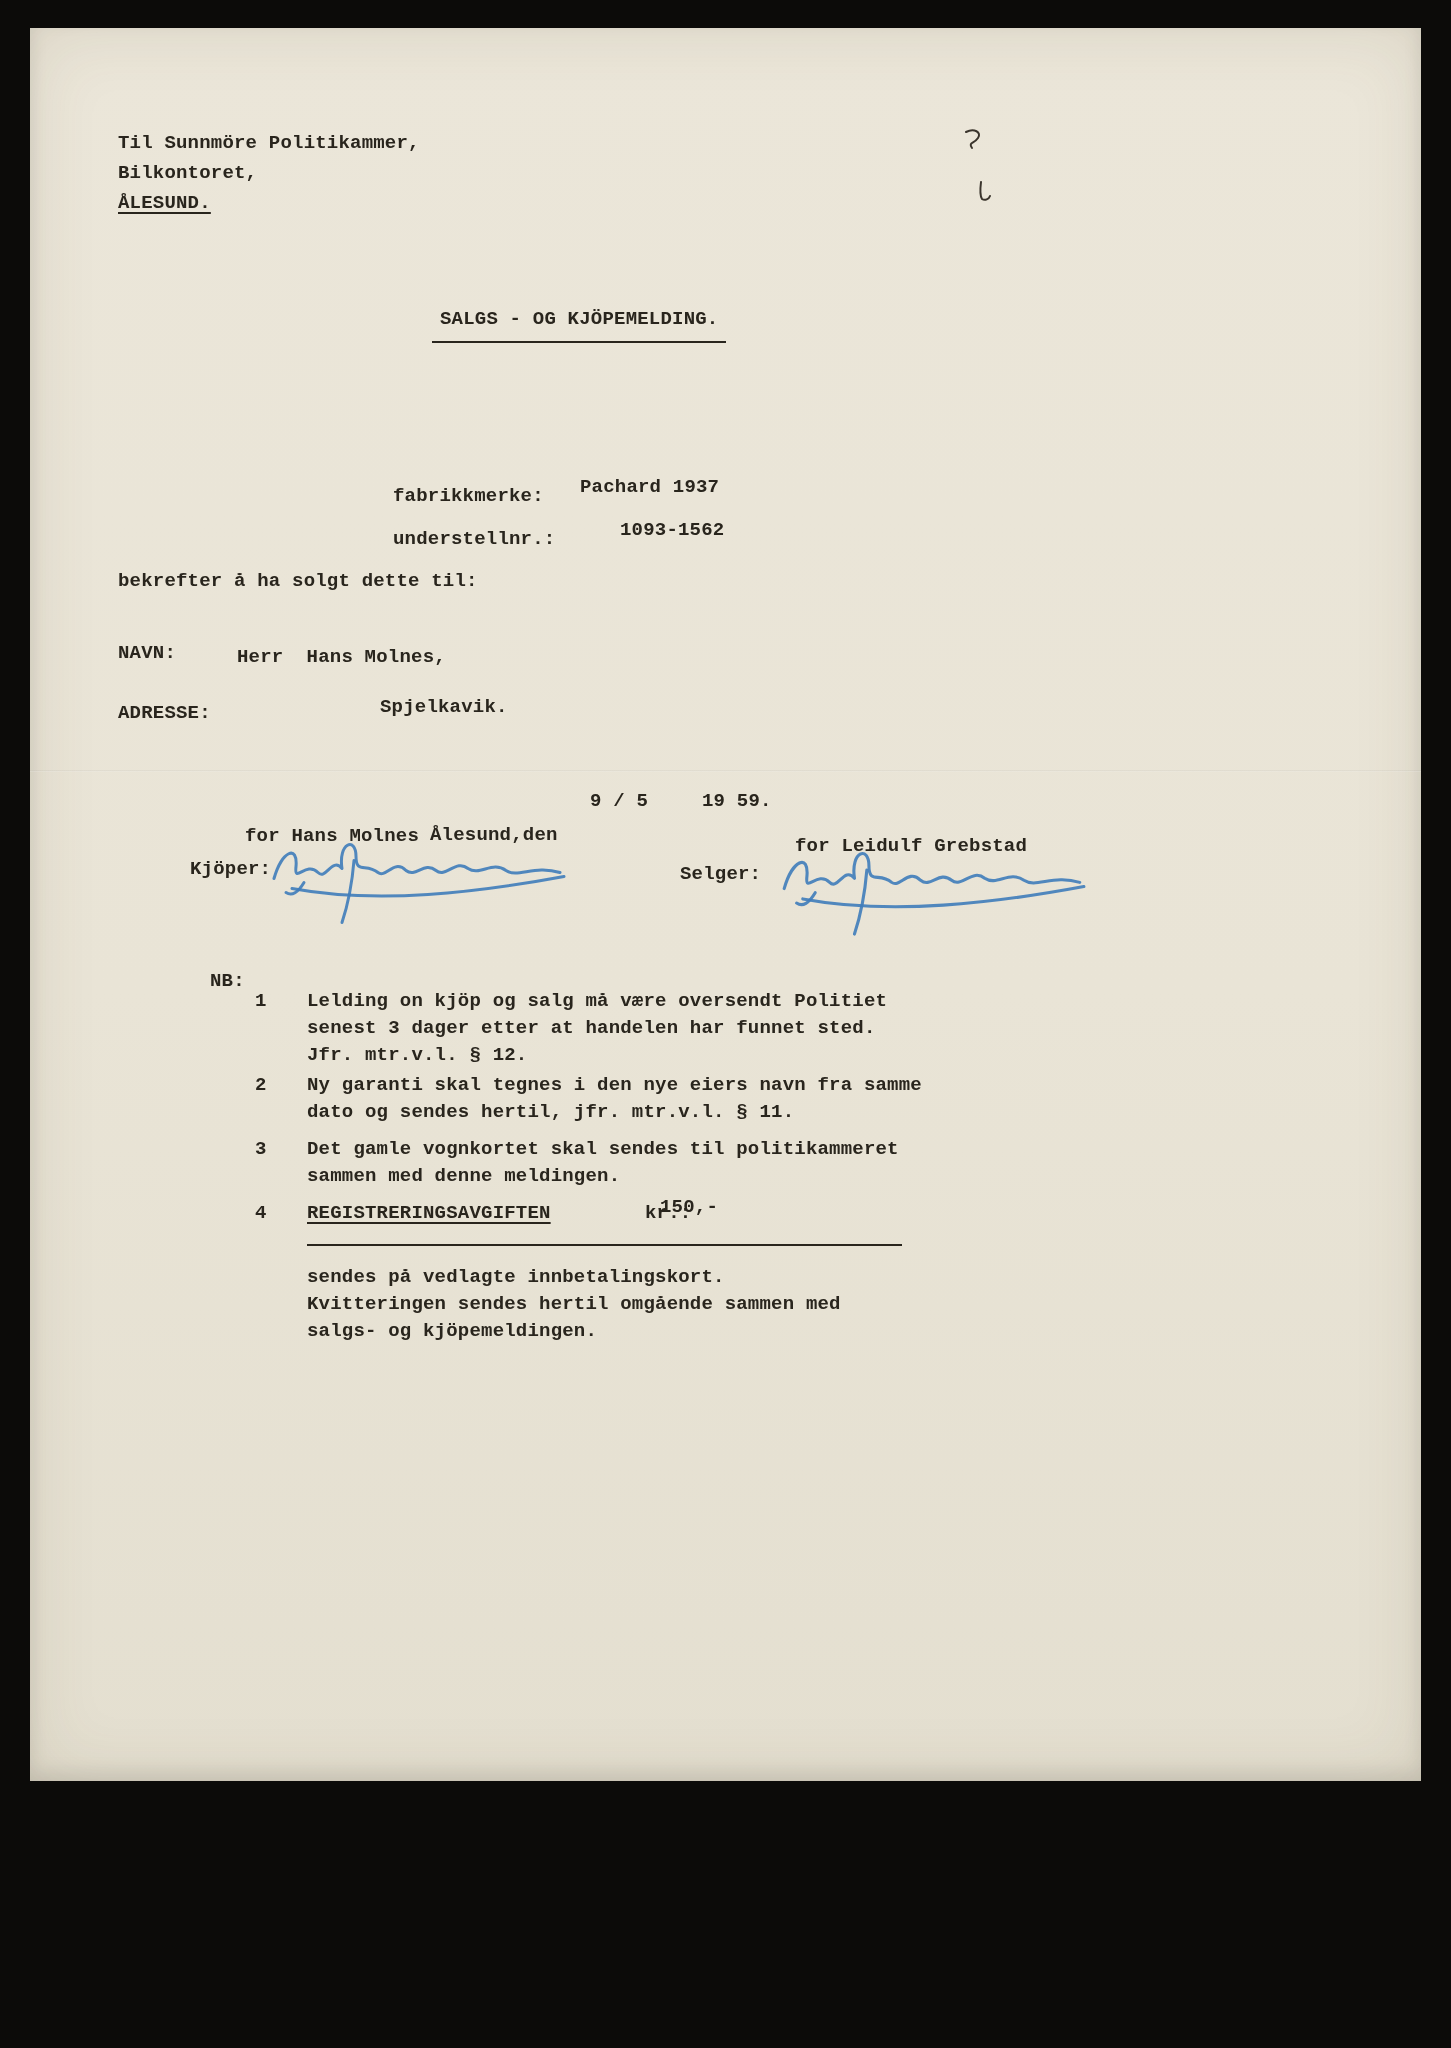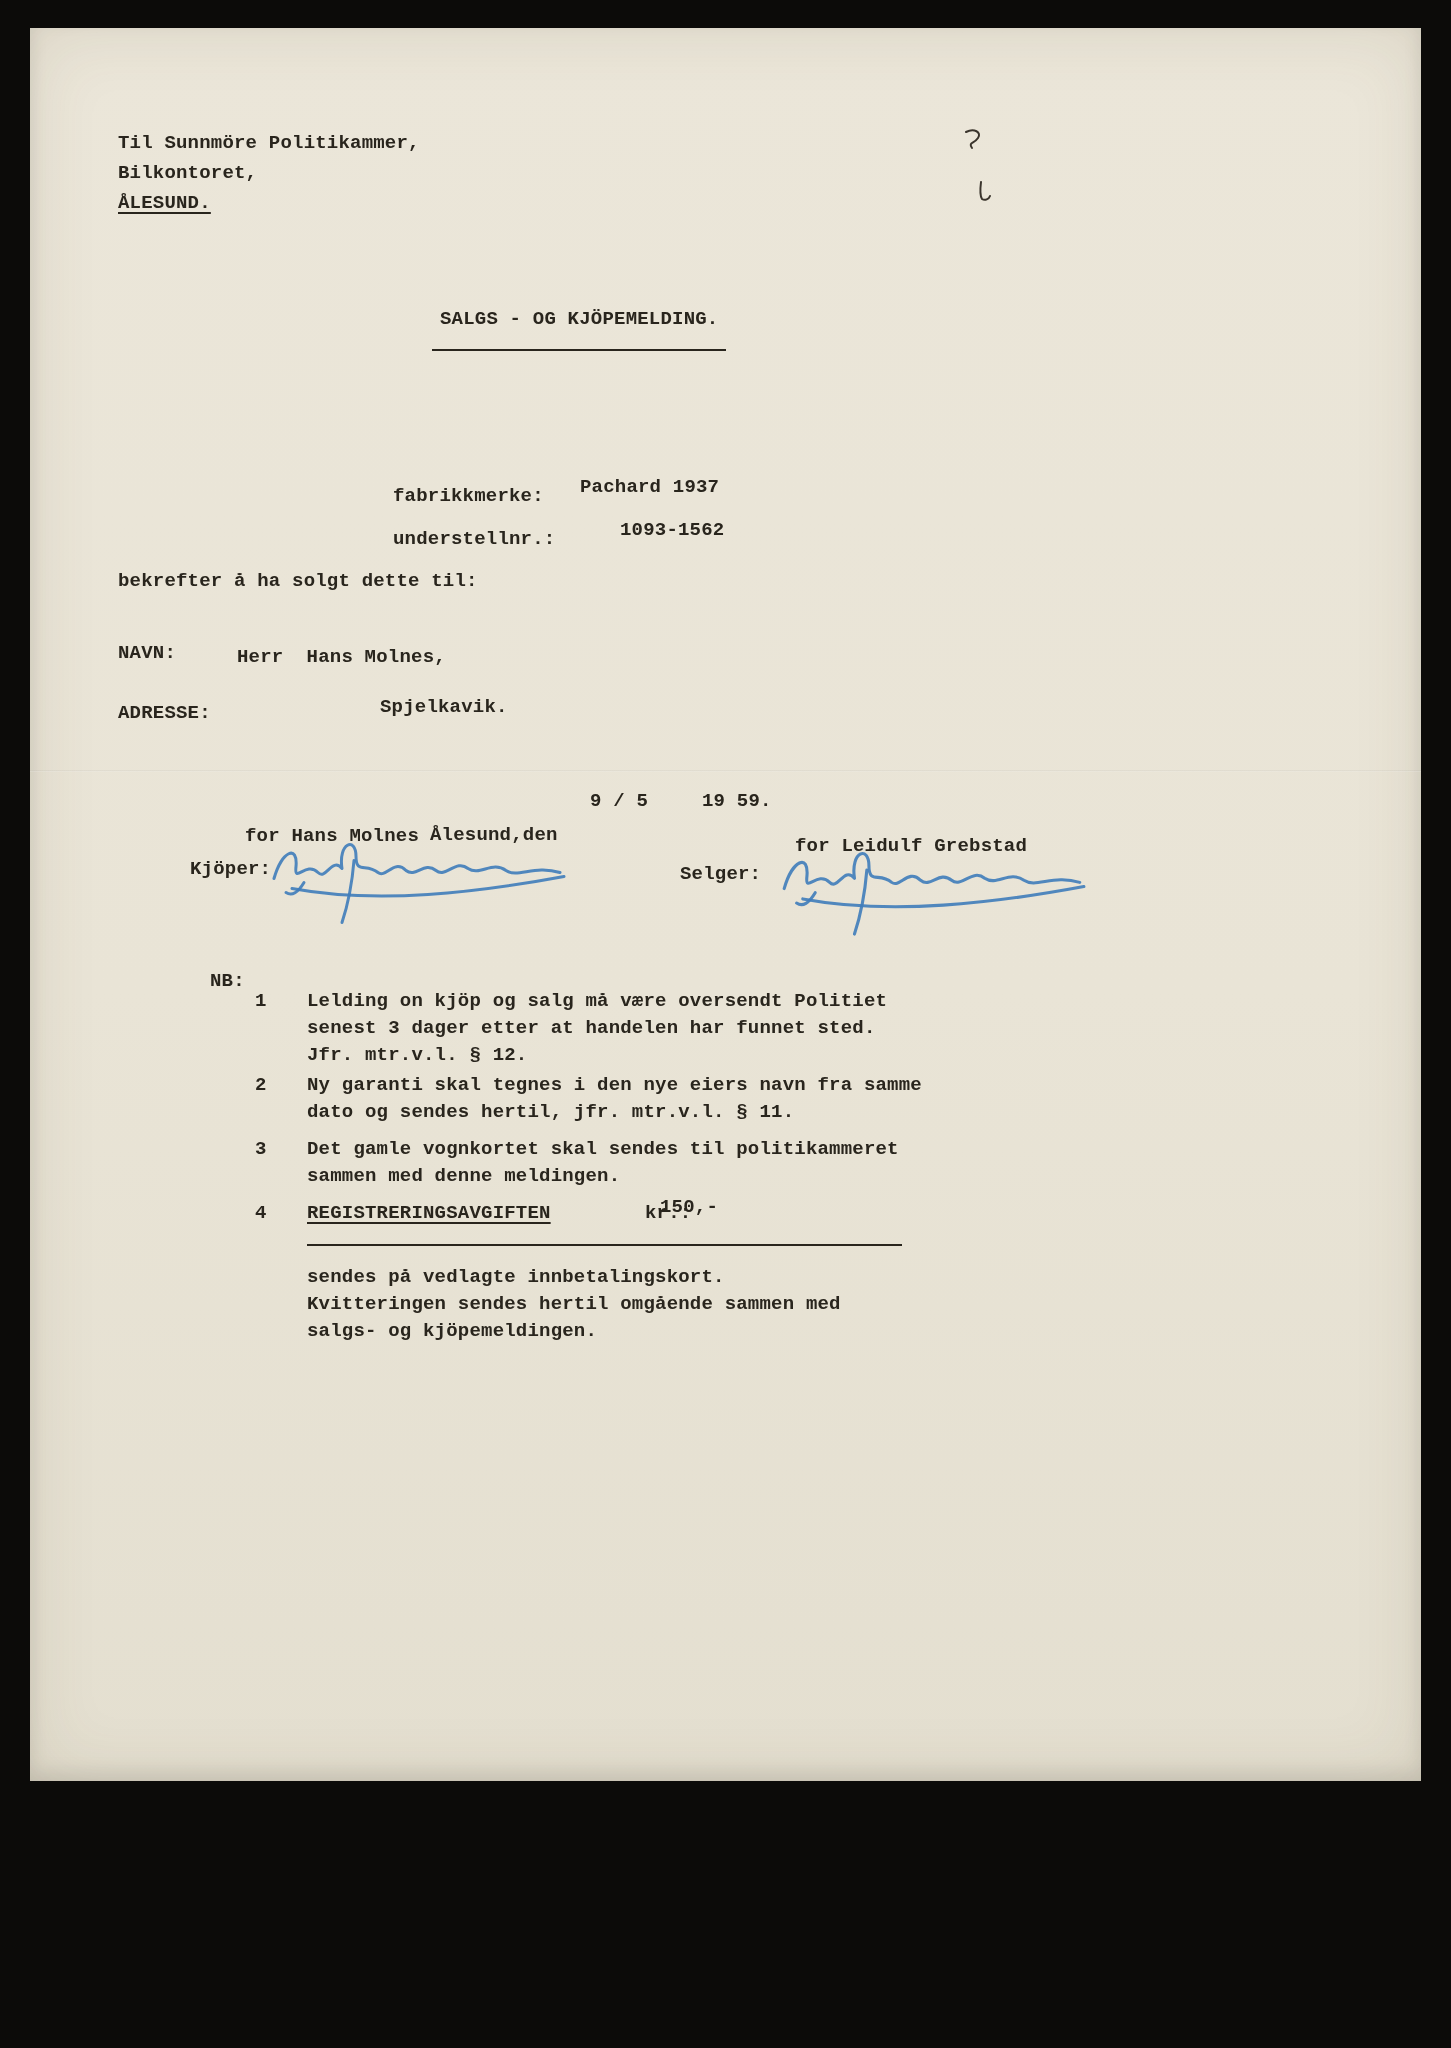--- a/index.html
+++ b/index.html
@@ -18,21 +18,21 @@
   .t{
     position:absolute;
     font-family:"Liberation Mono","DejaVu Sans Mono",monospace;
     font-size:19px;line-height:27px;
     font-weight:700;
     color:var(--ink,#29251d);
     white-space:pre;
     letter-spacing:0.2px;
   }
   .underlined{text-decoration:underline;text-underline-offset:4px;text-decoration-thickness:2px;}
-  #doc-title{border-bottom:2px solid var(--ink,#29251d);padding:0 8px 16px 8px;}
+  #doc-title{border-bottom:2px solid var(--ink,#29251d);padding:0 8px 8px 8px;}
   .rule{position:absolute;height:2px;background:var(--ink,#29251d);}
   .fold{position:absolute;left:0;width:100%;height:2px;
         background:linear-gradient(180deg,rgba(0,0,0,0.06),rgba(255,255,255,0.25));}
   .sig{position:absolute;}
   .sig path{stroke:var(--signature-blue,#3f7cba);fill:none;stroke-width:3;
             stroke-linecap:round;stroke-linejoin:round;opacity:0.9;}
   .inkmark path{stroke:#3a342c;fill:none;stroke-width:2;stroke-linecap:round;}
 </style>
 </head>
 <body>

